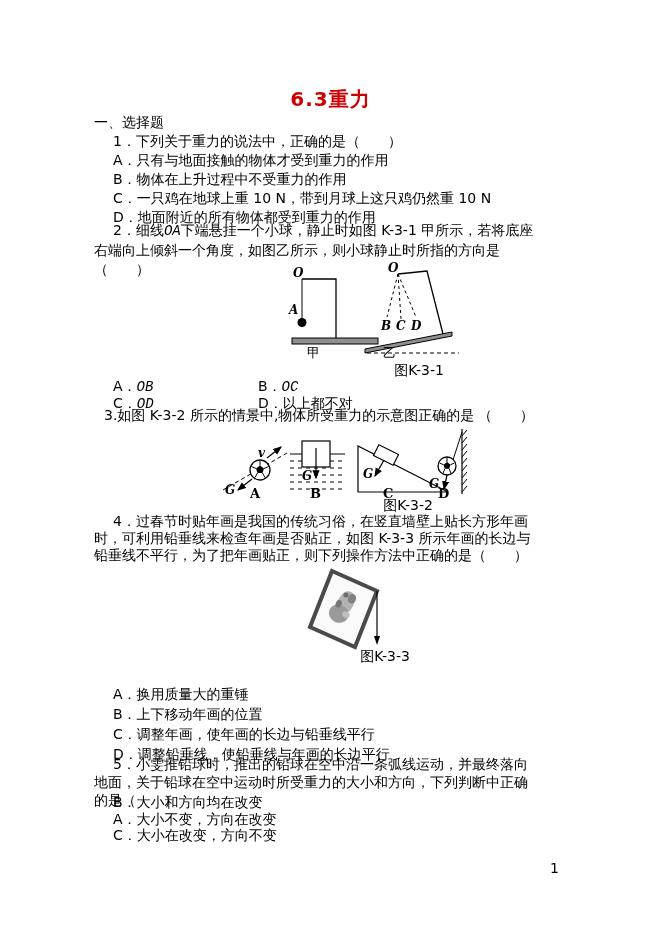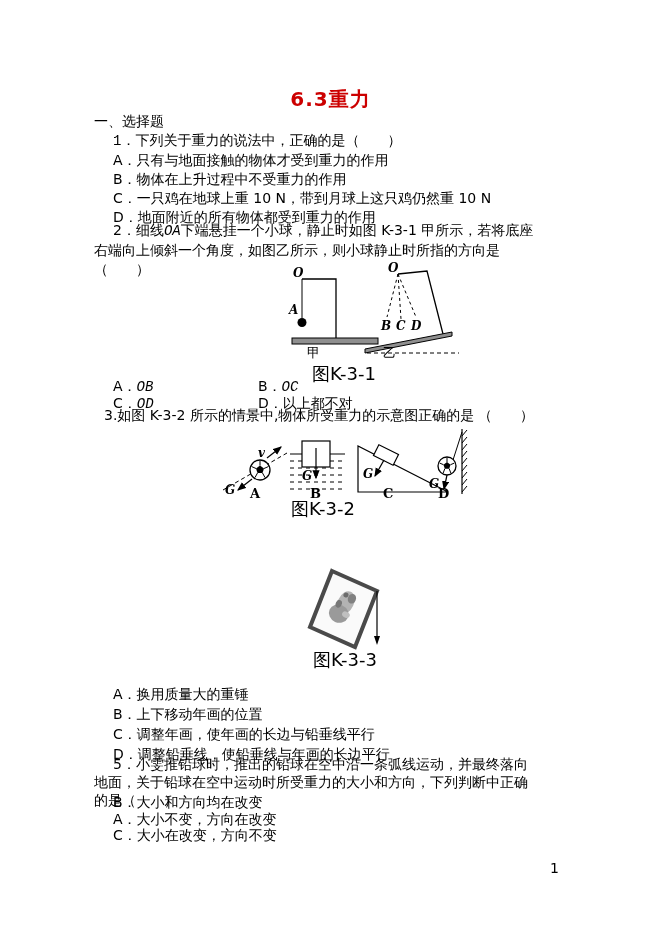--- a/index.html
+++ b/index.html
@@ -1,35 +1,35 @@
 <!DOCTYPE html>
 <html><head>
 <meta charset="utf-8">
 <style>
   html,body{margin:0;padding:0;background:#fff;}
   .page{position:relative;width:661px;height:935px;background:#ffffff;color:#000;
         font-family:"DejaVu Sans","Liberation Sans",sans-serif;overflow:hidden;}
   .title{position:absolute;top:86px;left:0;width:661px;text-align:center;
          font-size:20px;font-weight:bold;color:#cc0000;letter-spacing:1px;}
-  .line{position:absolute;left:94px;width:440px;font-size:14px;line-height:17px;white-space:nowrap;font-family:Liberation Mono, monospace;}
+  .line{position:absolute;left:94px;width:440px;font-size:14px;line-height:17px;white-space:nowrap;}
   .blk{position:absolute;left:94px;width:440px;font-size:14px;}
   .ind{text-indent:19px;}
   .q1opts div{line-height:19px;padding-left:19px;white-space:nowrap;}
   .q1text{line-height:19px;}
   .qwrap{line-height:19px;text-indent:19px;}
   .q4wrap{line-height:17px;text-indent:19px;}
   .q5wrap{line-height:18px;text-indent:19px;}
   .q2grid{position:absolute;left:113px;top:378px;display:grid;grid-template-columns:145px auto;
           font-size:14px;line-height:16px;}
   .q3row{position:absolute;left:94px;top:407px;width:440px;display:flex;
          justify-content:space-between;font-size:14px;line-height:17px;padding-left:10px;box-sizing:border-box;}
   .q4opts div{line-height:20px;padding-left:19px;white-space:nowrap;}
   .q5opts div{line-height:16.5px;padding-left:19px;white-space:nowrap;}
   .it{font-style:italic;font-family:Liberation Mono, monospace;}
-  .cap{position:absolute;font-size:18px;text-align:center;}
+  .cap{position:absolute;font-size:14px;text-align:right;}
   .pagenum{position:absolute;left:550px;top:860px;font-size:14px;}
   .fig{position:absolute;}
   .flbl{font:italic bold 12px "DejaVu Serif",serif;fill:#000;}
   .fsub{font:bold 13px "DejaVu Serif",serif;fill:#000;}
   .fcjk{font:13px "DejaVu Sans",sans-serif;fill:#000;}
   svg{display:block;}
 </style>
 </head>
 <body>
 
@@ -157,20 +157,21 @@
           <line x1="230.5" y1="36.7" x2="226.5" y2="35" stroke="#000" stroke-width="1"></line>
         </g>
         <line x1="234" y1="47" x2="231" y2="61" stroke="#000" stroke-width="1.2" marker-end="url(#arr2)"></line>
         <text class="flbl" x="216" y="60">G</text>
         <text class="fsub" x="225" y="70">D</text>
       </g>
     </svg>
   </div>
   <div class="cap" style="left:213px;top:497px;width:220px">图K-3-2</div>
 
+  <div class="blk q4wrap" style="top:513px">4．过春节时贴年画是我国的传统习俗，在竖直墙壁上贴长方形年画时，可利用铅垂线来检查年画是否贴正，如图 K-3-3 所示年画的长边与铅垂线不平行，为了把年画贴正，则下列操作方法中正确的是（　　）</div>
 
   <div class="fig" style="left:280px;top:558px">
     <svg width="130" height="92" viewBox="0 0 130 92">
       <polygon points="52,13 97,33 75,89 30,69" fill="#fafafa" stroke="#4a4a4a" stroke-width="4"></polygon>
       <g transform="rotate(24 63 51)">
         <ellipse cx="63" cy="44" rx="8" ry="12" fill="#b3b3b3"></ellipse>
         <ellipse cx="61" cy="57" rx="10" ry="9" fill="#9a9a9a"></ellipse>
         <ellipse cx="67" cy="38" rx="4" ry="5" fill="#808080"></ellipse>
         <ellipse cx="57" cy="48" rx="3" ry="4" fill="#777777"></ellipse>
         <ellipse cx="68" cy="55" rx="4" ry="3" fill="#c0c0c0"></ellipse>

